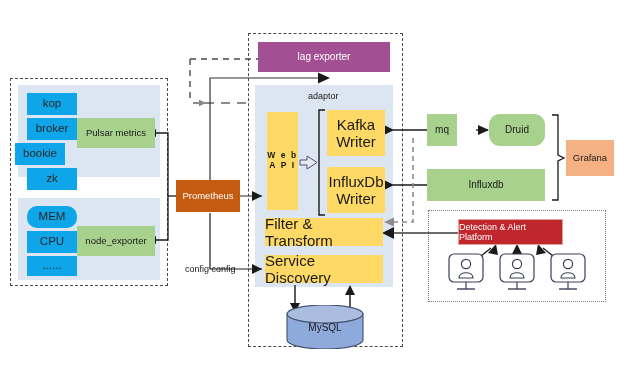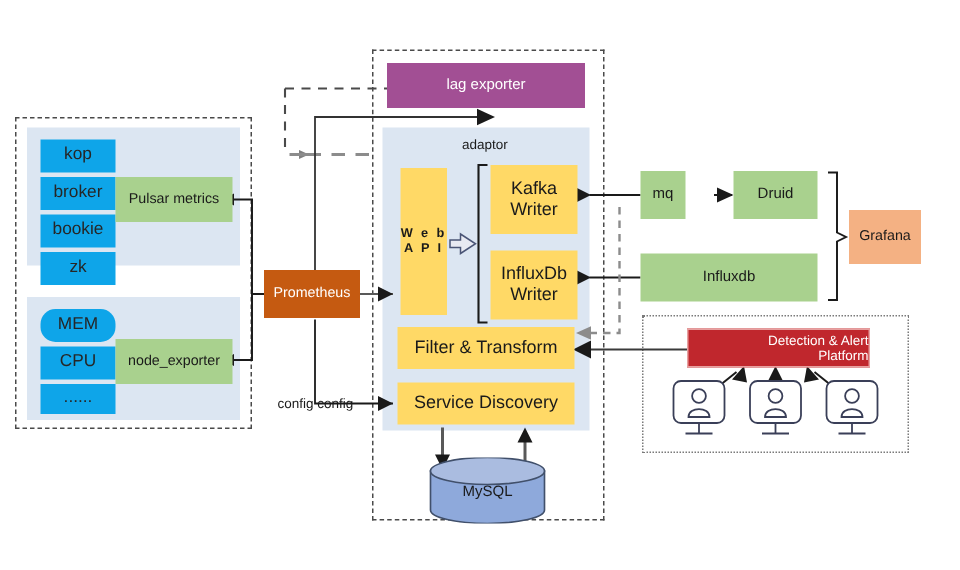--- a/index.html
+++ b/index.html
@@ -7,21 +7,21 @@
     width:640px;height:380px;
     background:#ffffff;
     font-family:"Liberation Sans","DejaVu Sans",sans-serif;
     position:relative;
     overflow:hidden;
   }
   #stage{position:absolute;left:0;top:0;width:640px;height:380px;}
   .node{
     position:absolute;
     display:flex;align-items:center;justify-content:center;
-    text-align:right;
+    text-align:left;
     box-sizing:border-box;
     line-height:1.15;
   }
   
   .dash-box{
     position:absolute;
     border:1.4px dashed #4a4a4a;
     box-sizing:border-box;
     background:transparent;
   }
@@ -33,21 +33,21 @@
   }
   
   .panel{
     position:absolute;
     background:#dce6f2;
     box-sizing:border-box;
   }
   
   .gray{background:#0ea5e9;color:#262626;font-size:11.5px;}
   .green{background:#a9d18e;color:#1a1a1a;font-size:9.5px;}
-  .yellow{background:#ffd966;color:#1a1a1a;font-size:12px;}
+  .yellow{background:#ffd966;color:#1a1a1a;font-size:15px;}
   .purple{background:#a24f94;color:#ffffff;font-size:10px;}
   .orange{background:#c55a11;color:#ffffff;font-size:9.5px;}
   .peach{background:#f4b183;color:#1a1a1a;font-size:9.5px;}
   .red{background:#c0272d;color:#ffffff;font-size:9px;border:1px solid #e8a0a0;}
   .greenbig{background:#a9d18e;color:#1a1a1a;font-size:10px;}
   .label-plain{position:absolute;font-size:9px;color:#1a1a1a;white-space:nowrap;}
   .webapi{font-size:8.5px;letter-spacing:1.6px;font-weight:bold;color:#1a1a1a;}
   .webapi span{display:block;}
   svg.overlay{position:absolute;left:0;top:0;width:640px;height:380px;pointer-events:none;}
   .dbcyl{position:absolute;}
@@ -135,21 +135,21 @@
     <polygon points="536,255 538,244 546,253" fill="#1a1a1a"></polygon>
 
     <path d="M295,285 L295,308" stroke="#595959" stroke-width="2" fill="none"></path>
     <polygon points="290,303 295,313 300,303" fill="#1a1a1a"></polygon>
     <path d="M350,313 L350,290" stroke="#595959" stroke-width="2" fill="none"></path>
     <polygon points="345,295 350,285 355,295" fill="#1a1a1a"></polygon>
   </svg>
 
   <div class="node gray" style="left:27px;top:93px;width:50px;height:22px;">kop</div>
   <div class="node gray" style="left:27px;top:118px;width:50px;height:22px;">broker</div>
-  <div class="node gray" style="left:27px;top:143px;width:50px;height:22px;">bookie</div>
+  <div class="node gray" style="left:15px;top:143px;width:50px;height:22px;">bookie</div>
   <div class="node gray" style="left:27px;top:168px;width:50px;height:22px;">zk</div>
   <div class="node green" style="left:77px;top:118px;width:78px;height:30px;">Pulsar metrics</div>
 
   <div class="node gray" style="left:27px;top:206px;width:50px;height:22px;border-radius:10px;">MEM</div>
   <div class="node gray" style="left:27px;top:231px;width:50px;height:22px;">CPU</div>
   <div class="node gray" style="left:27px;top:256px;width:50px;height:20px;">......</div>
   <div class="node green" style="left:77px;top:226px;width:78px;height:30px;">node_exporter</div>
 
   <div class="node orange" style="left:176px;top:180px;width:64px;height:32px;">Prometheus</div>
   <div class="label-plain" style="left:185px;top:264px;">config config</div>
@@ -179,26 +179,26 @@
 
   <div class="dbcyl" style="left:285px;top:305px;width:80px;height:44px;">
     <svg width="80" height="44" viewBox="0 0 80 44">
       <path d="M2,9 L2,35 A38,9 0 0 0 78,35 L78,9 z" fill="#8ea9db" stroke="#41506b" stroke-width="1.1"></path>
       <ellipse cx="40" cy="9" rx="38" ry="9" fill="#aabce0" stroke="#41506b" stroke-width="1.1"></ellipse>
     </svg>
     <div class="lbl">MySQL</div>
   </div>
 
   <div class="node greenbig" style="left:427px;top:114px;width:30px;height:32px;">mq</div>
-  <div class="node greenbig" style="left:489px;top:114px;width:56px;height:32px;">Druid</div>
+  <div class="node greenbig" style="left:489px;top:114px;width:56px;height:32px;border-radius:11px;">Druid</div>
   <div class="node greenbig" style="left:427px;top:169px;width:118px;height:32px;">Influxdb</div>
 
   <div class="node peach" style="left:566px;top:140px;width:48px;height:36px;">Grafana</div>
 
-  <div class="node red" style="left:458px;top:219px;width:122px;height:26px;padding-left:20px;">Detection &amp; Alert Platform</div>
+  <div class="node red" style="left:458px;top:219px;width:105px;height:26px;">Detection &amp; Alert Platform</div>
 
   <div class="person" style="left:446px;top:253px;width:40px;height:42px;">
     <svg width="40" height="42" viewBox="0 0 40 42">
       <rect x="3" y="1" width="34" height="28" rx="5" fill="#ffffff" stroke="#3a3f58" stroke-width="1.2"></rect>
       <circle cx="20" cy="11" r="4.6" fill="#ffffff" stroke="#3a3f58" stroke-width="1.2"></circle>
       <path d="M13,25 C13,18 27,18 27,25 z" fill="#ffffff" stroke="#3a3f58" stroke-width="1.2"></path>
       <path d="M20,29 L20,36" stroke="#3a3f58" stroke-width="1.2"></path>
       <path d="M11,36 L29,36" stroke="#3a3f58" stroke-width="1.4"></path>
     </svg>
   </div>

